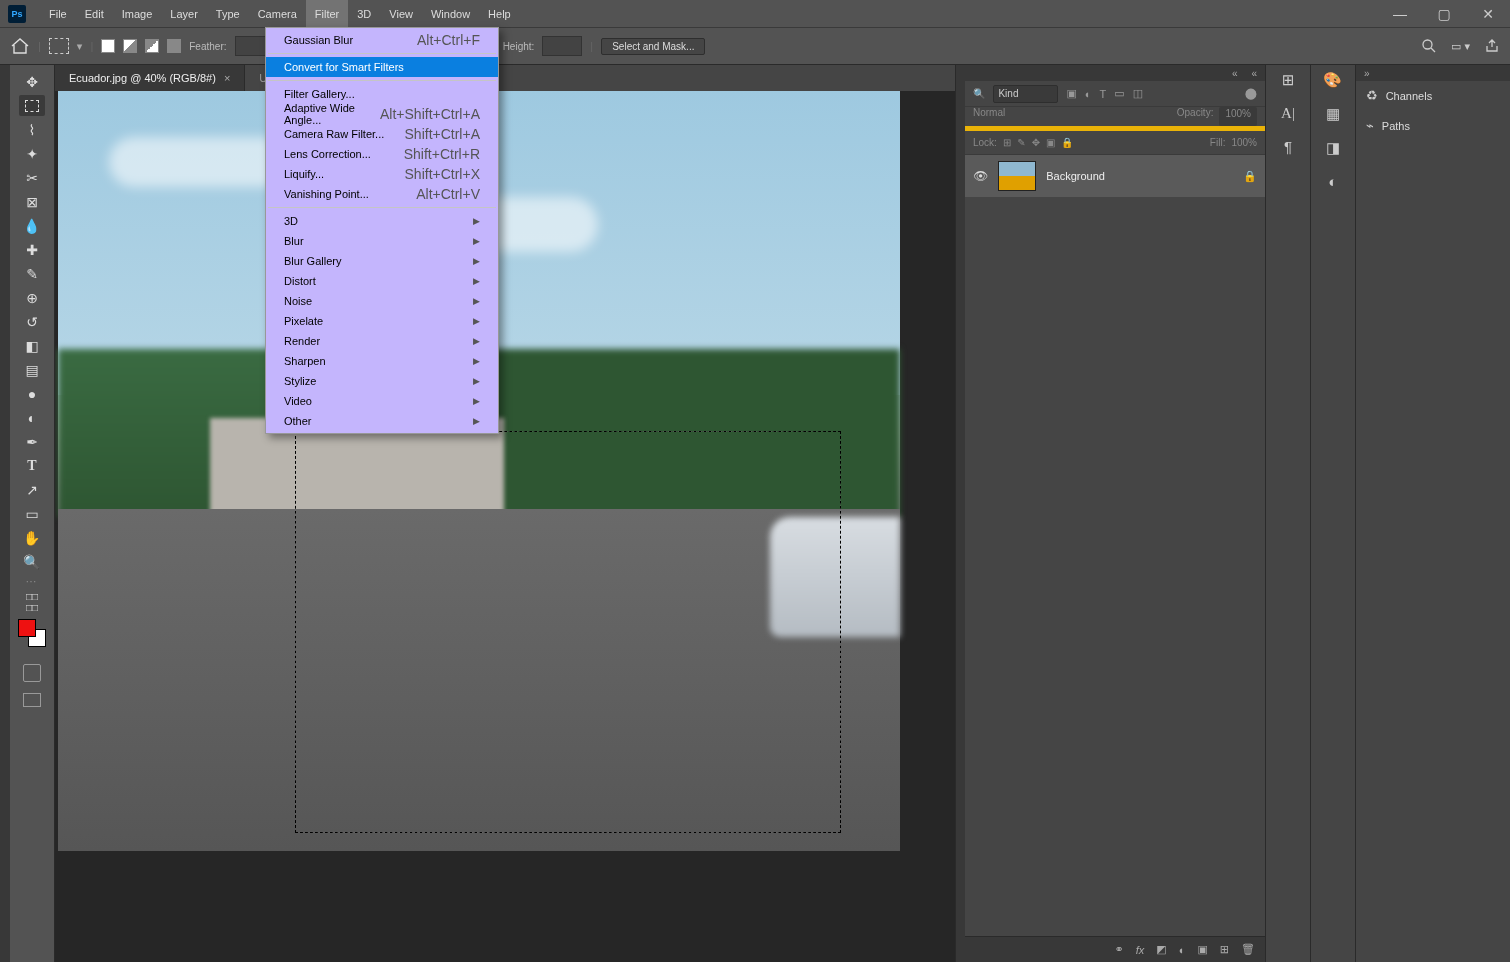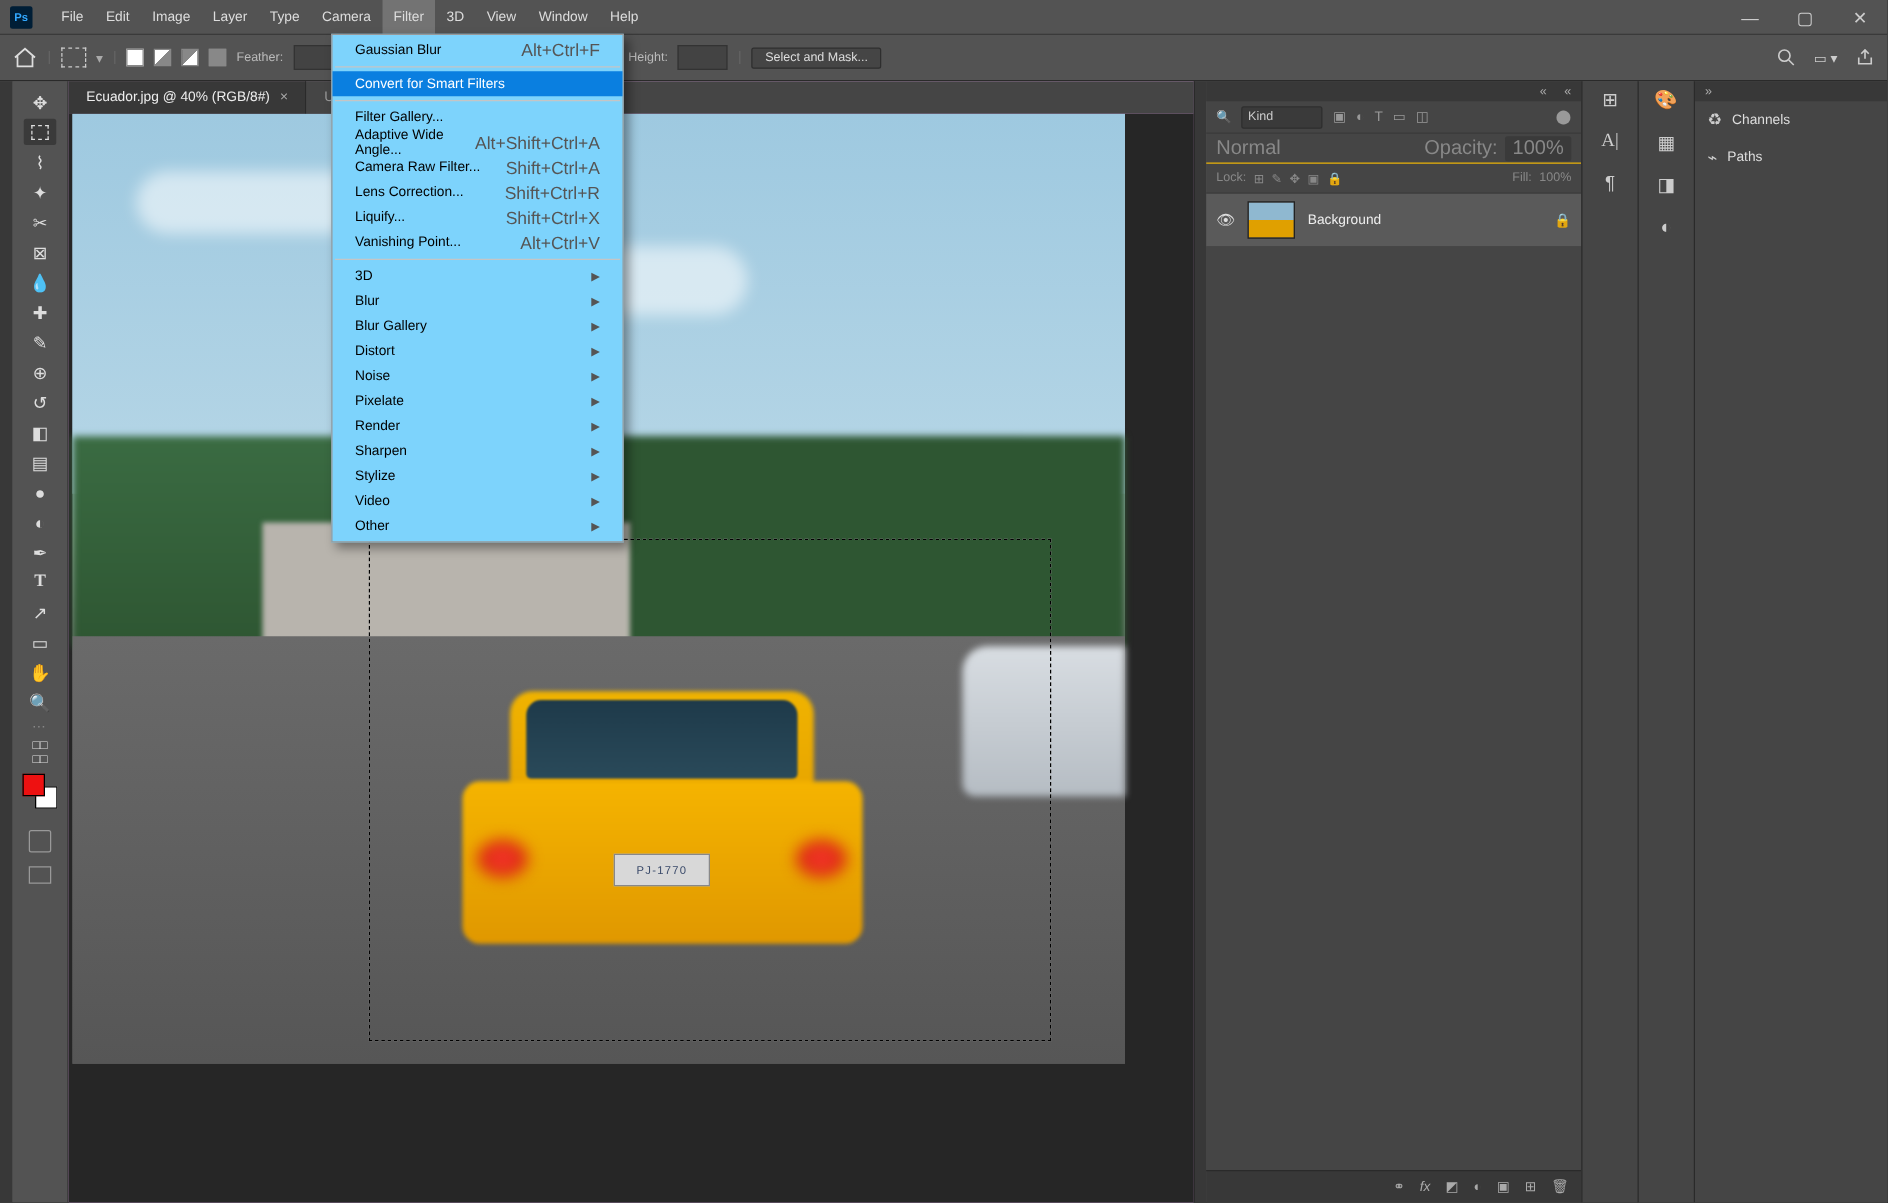--- a/index.html
+++ b/index.html
@@ -22,21 +22,21 @@
 .toolbar { width:45px; background:#535353; border-right:1px solid #2a2a2a; display:flex; flex-direction:column; align-items:center; padding-top:6px; gap:3px; }
 .toolbar .t { width:26px; height:21px; display:flex; align-items:center; justify-content:center; color:#ddd; border-radius:2px; font-size:14px; }
 .toolbar .t.sel { background:#3a3a3a; }
 .toolbar .dots { color:#888; letter-spacing:2px; }
 .toolbar .fgbg { position:relative; width:28px; height:28px; margin-top:4px; }
 .toolbar .fg { position:absolute; width:18px; height:18px; background:#e11; border:1px solid #000; }
 .toolbar .bg { position:absolute; width:18px; height:18px; background:#fff; border:1px solid #000; right:0; bottom:0; }
 .toolbar .qm { width:18px; height:18px; border:1px solid #999; border-radius:2px; margin-top:14px; }
 .toolbar .sm { width:18px; height:14px; border:1px solid #999; margin-top:8px; }
 .stripL { width:10px; background:#383838; }
-.docarea { flex:1; display:flex; flex-direction:column; background:#f0abfc; }
+.docarea { flex:1; display:flex; flex-direction:column; background:#0ea5e9; }
 .tabs { height:26px; background:#454545; display:flex; align-items:flex-end; }
 .tab { height:26px; padding:0 14px; display:flex; align-items:center; gap:8px; font-size:11px; color:#eee; background:#383838; border-right:1px solid #2a2a2a; }
 .tab.inactive { background:#454545; color:#999; }
 .tab .x { color:#aaa; font-size:11px; }
 .canvas { flex:1; position:relative; background:#262626; overflow:hidden; }
 .img { position:absolute; left:3px; top:0; width:842px; height:760px; background:linear-gradient(#a0cce2 0%,#a8cfe0 35%,#9fb7a7 45%,#6e6e6e 60%,#5c5c5c 100%); }
 .sky { position:absolute; inset:0 0 60% 0; background:linear-gradient(#9ec9e0,#b6d6e6); }
 .cloud { position:absolute; background:rgba(255,255,255,.55); border-radius:40px; filter:blur(6px); }
 .trees { position:absolute; top:34%; left:0; right:0; height:22%; background:radial-gradient(circle at 70% 40%,#2e5632 0%,#2e5632 30%,transparent 31%),radial-gradient(circle at 85% 45%,#2e5632 0%,#2e5632 35%,transparent 36%),radial-gradient(circle at 55% 50%,#2e5632 0%,#2e5632 25%,transparent 26%),linear-gradient(#3a6b42,#2e5632); filter:blur(3px); }
 .bld { position:absolute; top:43%; left:18%; width:35%; height:14%; background:#b8b4ad; filter:blur(2px); }
@@ -56,37 +56,37 @@
 .statusbar .chev { color:#999; }
 .panelcol { width:300px; background:#454545; display:flex; flex-direction:column; }
 .stripR { width:10px; background:#383838; border-left:1px solid #2a2a2a; }
 .ministrip { height:16px; background:#383838; display:flex; align-items:center; justify-content:flex-end; padding-right:8px; gap:14px; }
 .ministrip span { color:#aaa; font-size:10px; }
 .panel-head { height:25px; background:#3a3a3a; display:flex; align-items:center; padding:0 10px; color:#ddd; font-size:11px; justify-content:space-between; }
 .panel-head .ham { color:#aaa; }
 .filterrow { height:26px; display:flex; align-items:center; gap:8px; padding:0 8px; border-bottom:1px solid #3a3a3a; }
 .filterrow input { background:#3a3a3a; border:1px solid #2e2e2e; height:18px; width:65px; color:#ccc; font-size:10px; padding:0 4px; border-radius:2px; }
 .filterrow .ic { color:#999; font-size:11px; }
-.proprow { height:24px; display:flex; align-items:center; padding:0 8px; gap:6px; color:#888; font-size:16px; border-bottom:1px solid #eab308; }
+.proprow { height:24px; display:flex; padding:0 8px; gap:6px; color:#888; font-size:10px; border-bottom:5px solid #eab308; }
 .proprow .val { background:#3a3a3a; padding:1px 6px; border-radius:2px; color:#888; }
 .lockrow { height:24px; display:flex; align-items:center; padding:0 8px; gap:6px; color:#888; font-size:10px; border-bottom:1px solid #3a3a3a; }
 .lockrow .ic { font-size:10px; }
 .layer { height:42px; background:#5a5a5a; display:flex; align-items:center; padding:0 8px; gap:10px; }
 .layer .eye { color:#ddd; font-size:12px; }
 .layer .thumb { width:38px; height:30px; background:linear-gradient(#8fb8d0 0%,#8fb8d0 50%,#e0a000 50%,#e0a000 100%); border:1px solid #222; }
 .layer .name { color:#eee; }
 .layer .lock { margin-left:auto; color:#ccc; font-size:11px; }
 .panel-fill { flex:1; background:#454545; }
 .panel-foot { height:26px; background:#383838; border-top:1px solid #2a2a2a; display:flex; align-items:center; justify-content:flex-end; gap:12px; padding:0 10px; color:#aaa; font-size:11px; }
 .sidecol { width:45px; background:#454545; border-left:1px solid #2a2a2a; display:flex; flex-direction:column; align-items:center; padding-top:6px; gap:16px; }
 .sidecol .ic { color:#ccc; font-size:15px; }
 .rpanel { width:155px; background:#454545; border-left:1px solid #2a2a2a; }
 .rpanel .row { height:30px; display:flex; align-items:center; gap:8px; padding:0 10px; border-bottom:1px solid transparent; color:#ddd; font-size:11px; }
 .rpanel .ic { color:#ccc; font-size:13px; }
-.dropdown { position:absolute; top:27px; left:265px; width:234px; background:#7dd3fc; border:1px solid #989898; box-shadow:4px 4px 8px rgba(0,0,0,.4); z-index:100; color:#000; padding:2px 0; }
+.dropdown { position:absolute; top:27px; left:265px; width:234px; background:#c4b5fd; border:1px solid #989898; box-shadow:4px 4px 8px rgba(0,0,0,.4); z-index:100; color:#000; padding:2px 0; }
 .dropdown .di { height:20px; display:flex; align-items:center; padding:0 18px; font-size:11px; justify-content:space-between; }
 .dropdown .di.hl { background:#0a7fe0; color:#fff; }
 .dropdown .di .sc { color:#555; font-size:14px; }
 .dropdown .sep { height:1px; background:#c5c5c5; margin:3px 2px; }
 .dropdown .arr { color:#555; font-size:9px; }
 svg { display:block; }
 </style>
 </head>
 <body>
 
@@ -188,28 +188,20 @@
       </div>
     <div class="canvas">
       <div class="img">
         <div class="sky"></div>
         <div class="cloud" style="top:6%;left:6%;width:180px;height:50px"></div>
         <div class="cloud" style="top:14%;left:38%;width:220px;height:55px"></div>
         <div class="trees"></div>
         <div class="bld"></div>
         <div class="road"></div>
         <div class="car2"></div>
-        <div class="taxi">
-          <div class="roof"></div>
-            <div class="win"></div>
-            <div class="body"></div>
-          <div class="tlight l"></div>
-            <div class="tlight r"></div>
-          <div class="plate">PJ-1770</div>
-        </div>
       </div>
       <div class="marq" style="left:240px;top:340px;width:546px;height:402px"></div>
     </div>
   </div>
 
   <div class="stripR"></div>
 
   <div class="panelcol">
     <div class="ministrip">
       <span>«</span>

